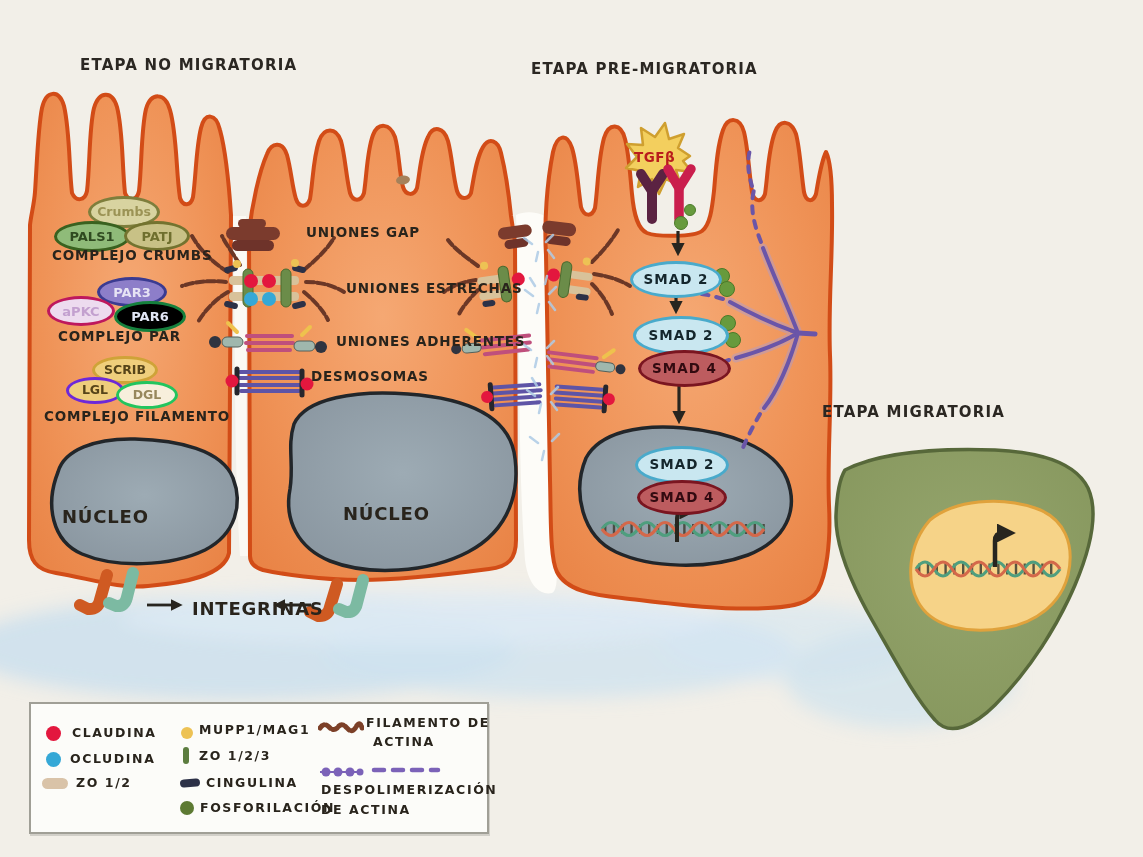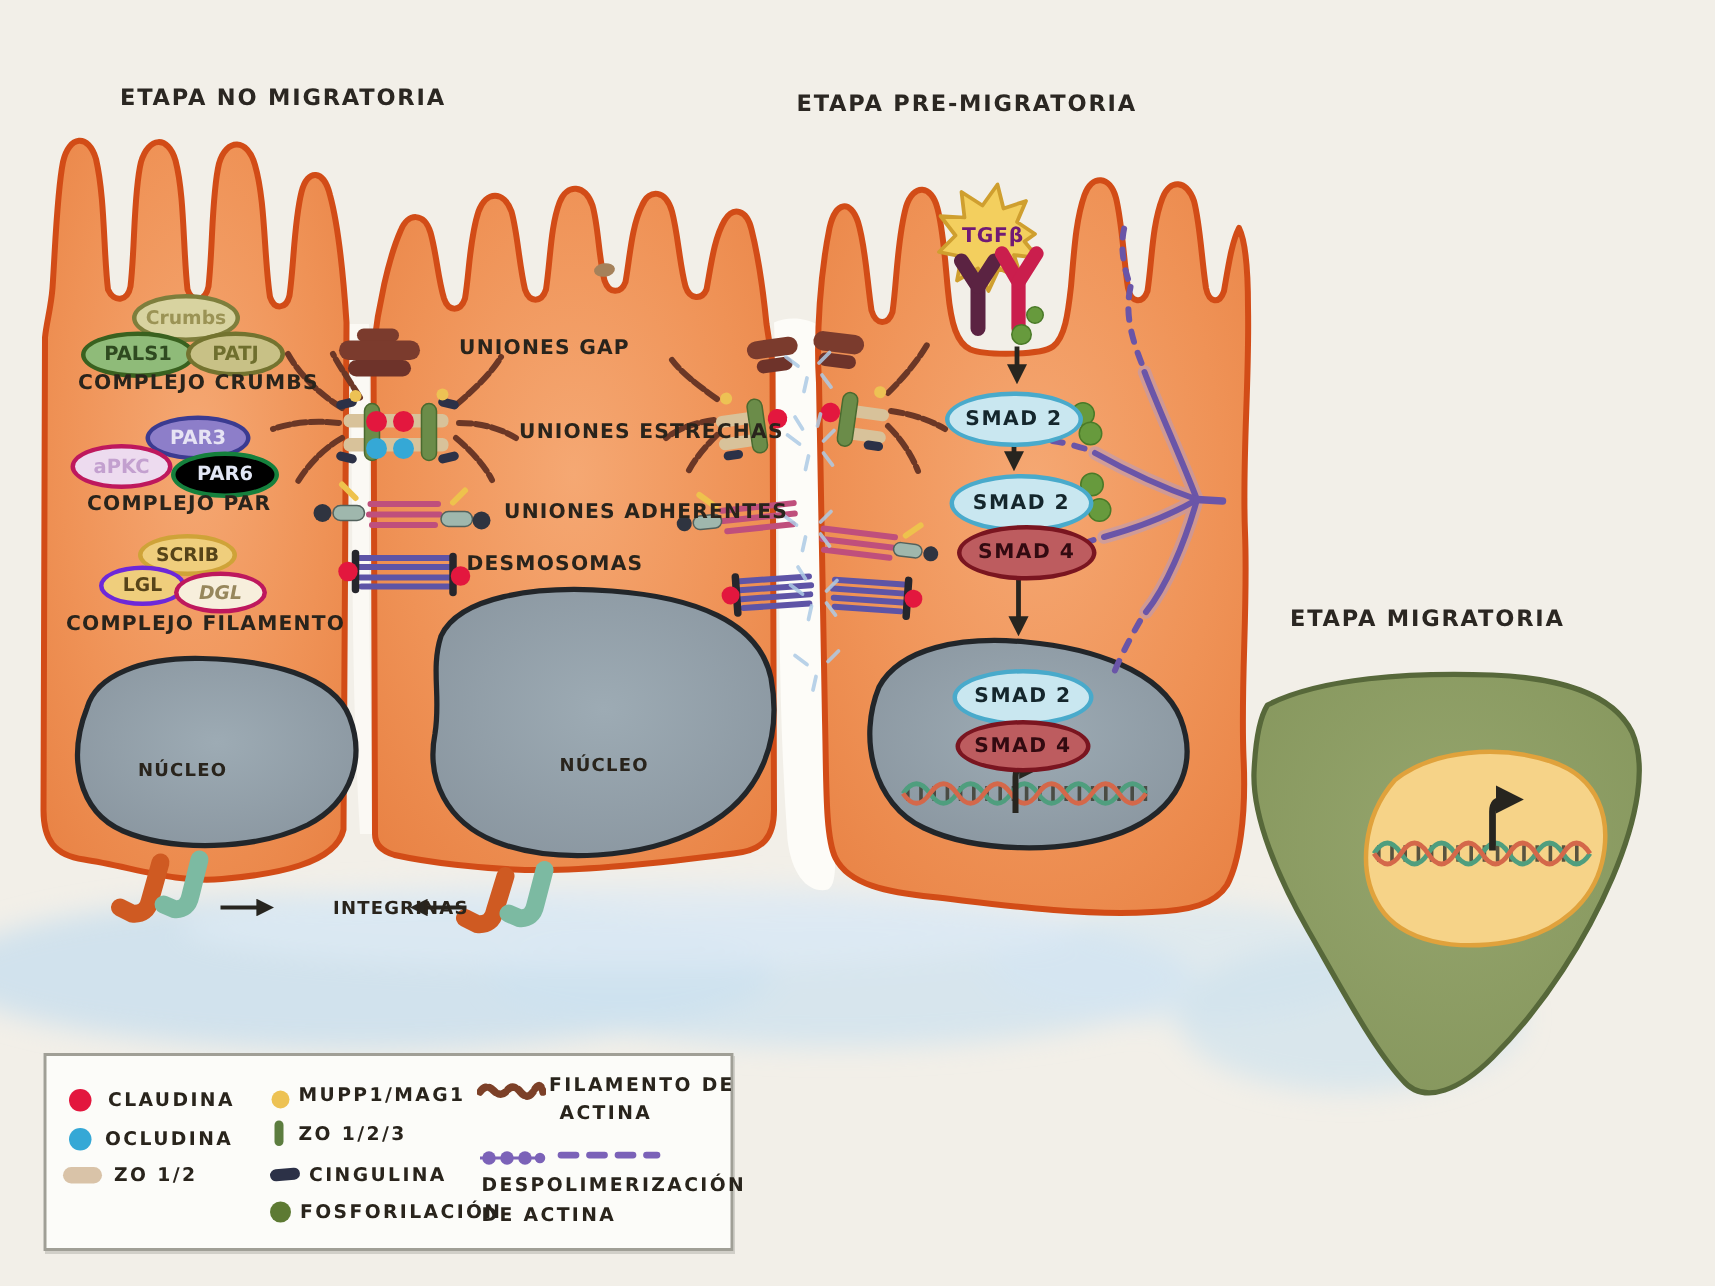--- a/index.html
+++ b/index.html
@@ -2,21 +2,21 @@
 <html><head>
 <meta charset="utf-8">
 <style>
   html,body{margin:0;padding:0;background:#f2efe8;}
   #canvas{position:relative;width:1143px;height:857px;background:#f2efe8;overflow:hidden;
           font-family:"DejaVu Sans",sans-serif;}
   #scene{position:absolute;left:0;top:0;}
   .lbl{position:absolute;font-weight:700;color:#29241c;white-space:nowrap;letter-spacing:.8px;}
   .t15{font-size:15px;letter-spacing:1.2px;color:#2b2722;}
   .t13{font-size:13.5px;letter-spacing:.8px;}
-  .t12{font-size:12px;letter-spacing:.8px;margin-left:30px;}
+  .t12{font-size:18px;letter-spacing:.8px;}
   .leg{font-size:12.5px;letter-spacing:1.6px;}
   .oval{position:absolute;border-radius:50%;display:flex;align-items:center;justify-content:center;
         font-weight:700;text-align:center;line-height:1;}
   .legend-box{position:absolute;left:29px;top:702px;width:456px;height:128px;background:#fcfcf9;
         border:2.5px solid #a09f96;box-shadow:1px 2px 0 rgba(150,150,140,.35);}
   .sw{position:absolute;}
   .circ{border-radius:50%;}
 </style>
 </head>
 <body>
@@ -289,46 +289,46 @@
       <path d="M918 569 H1056" stroke="#3d3d33" stroke-width="11" stroke-dasharray="2.4 6.4" opacity="0.85" fill="none"></path>
       <path d="M916 569 q9 -14 18 0 q9 14 18 0 q9 -14 18 0 q9 14 18 0 q9 -14 18 0 q9 14 18 0 q9 -14 18 0 q9 14 18 0" fill="none" stroke="#4f9e7e" stroke-width="3.2"></path>
       <path d="M916 569 q9 14 18 0 q9 -14 18 0 q9 14 18 0 q9 -14 18 0 q9 14 18 0 q9 -14 18 0 q9 14 18 0 q9 -14 18 0" fill="none" stroke="#d4684a" stroke-width="3.2"></path>
       <path d="M995 567 V541 Q995 533 1003 533 H1010" fill="none" stroke="#27251f" stroke-width="4.5" marker-end="url(#ah)"></path>
     </g>
   </g>
 </svg>
 
 <div class="lbl t15" style="left:80px;top:56px;">ETAPA NO MIGRATORIA</div>
 <div class="lbl t15" style="left:531px;top:60px;">ETAPA PRE-MIGRATORIA</div>
-<div class="lbl t15" style="left:860px;top:403px;">ETAPA MIGRATORIA</div>
+<div class="lbl t15" style="left:822px;top:403px;">ETAPA MIGRATORIA</div>
 
 <div class="oval" style="left:88px;top:196px;width:66px;height:26px;background:#d8d3a0;border:3px solid #7e7e3c;color:#9b9355;font-size:12.5px;">Crumbs</div>
 <div class="oval" style="left:54px;top:221px;width:70px;height:25px;background:#8fbb79;border:3px solid #39611f;color:#2f4a20;font-size:13px;">PALS1</div>
 <div class="oval" style="left:124px;top:221px;width:60px;height:24px;background:#c8c186;border:3px solid #73732f;color:#6f6f2e;font-size:13px;">PATJ</div>
 <div class="lbl t13" style="left:52px;top:247px;">COMPLEJO CRUMBS</div>
 
 <div class="oval" style="left:97px;top:277px;width:64px;height:24px;background:#8d7ec9;border:3px solid #3b3b91;color:#e6e3f4;font-size:13px;">PAR3</div>
 <div class="oval" style="left:47px;top:296px;width:62px;height:24px;background:#eddbef;border:3px solid #be185d;color:#c3a0cf;font-size:13px;">aPKC</div>
 <div class="oval" style="left:114px;top:301px;width:66px;height:25px;background:#000000;border:3px solid #15803d;color:#e2e6f5;font-size:13px;">PAR6</div>
 <div class="lbl t13" style="left:58px;top:328px;">COMPLEJO PAR</div>
 
 <div class="oval" style="left:92px;top:356px;width:60px;height:22px;background:#efce7c;border:3px solid #cfa338;color:#564419;font-size:12.5px;">SCRIB</div>
 <div class="oval" style="left:66px;top:377px;width:52px;height:21px;background:#efce7c;border:3px solid #6d28d9;color:#564419;font-size:12.5px;">LGL</div>
-<div class="oval" style="left:116px;top:381px;width:56px;height:22px;background:#f7efdc;border:3px solid #be185d;color:#97875c;font-size:12.5px;font-style:italic;">DGL</div>
+<div class="oval" style="left:116px;top:381px;width:56px;height:22px;background:#f7efdc;border:3px solid #22c55e;color:#97875c;font-size:12.5px;">DGL</div>
 <div class="lbl t13" style="left:44px;top:408px;">COMPLEJO FILAMENTO</div>
 
 <div class="lbl t12" style="left:62px;top:506px;">NÚCLEO</div>
 <div class="lbl t12" style="left:343px;top:503px;">NÚCLEO</div>
 
 <div class="lbl t13" style="left:306px;top:224px;">UNIONES GAP</div>
 <div class="lbl t13" style="left:346px;top:280px;">UNIONES ESTRECHAS</div>
 <div class="lbl t13" style="left:336px;top:333px;text-align:center;">UNIONES ADHERENTES</div>
 <div class="lbl t13" style="left:311px;top:368px;">DESMOSOMAS</div>
 
-<div class="lbl" style="left:634px;top:149px;width:56px;text-align:center;font-size:13.5px;color:#701a75;letter-spacing:.5px;">TGFβ</div>
+<div class="lbl" style="left:634px;top:149px;width:56px;text-align:left;font-size:13.5px;color:#b91c1c;letter-spacing:.5px;">TGFβ</div>
 <div class="oval" style="left:630px;top:261px;width:86px;height:31px;background:#c9e7f0;border:3.5px solid #49aacb;color:#14262c;font-size:13.5px;letter-spacing:1px;">SMAD 2</div>
 <div class="oval" style="left:633px;top:316px;width:90px;height:33px;background:#c9e7f0;border:3.5px solid #49aacb;color:#14262c;font-size:13.5px;letter-spacing:1px;">SMAD 2</div>
 <div class="oval" style="left:638px;top:350px;width:87px;height:31px;background:#bd5c5f;border:3.5px solid #7a1520;color:#320a10;font-size:13.5px;letter-spacing:1px;">SMAD 4</div>
 <div class="oval" style="left:635px;top:446px;width:88px;height:32px;background:#c9e7f0;border:3.5px solid #49aacb;color:#14262c;font-size:13.5px;letter-spacing:1px;">SMAD 2</div>
 <div class="oval" style="left:637px;top:480px;width:84px;height:29px;background:#bd5c5f;border:3.5px solid #7a1520;color:#320a10;font-size:13.5px;letter-spacing:1px;">SMAD 4</div>
 
 <div class="lbl t12" style="left:192px;top:598px;">INTEGRINAS</div>
 
 <div class="legend-box"></div>
 

